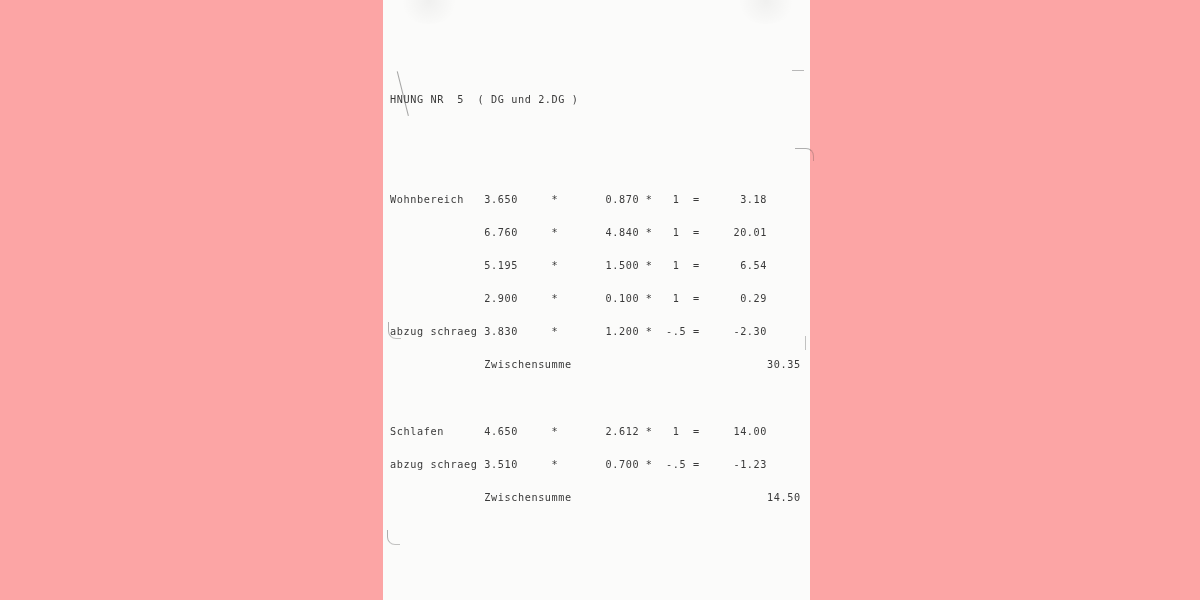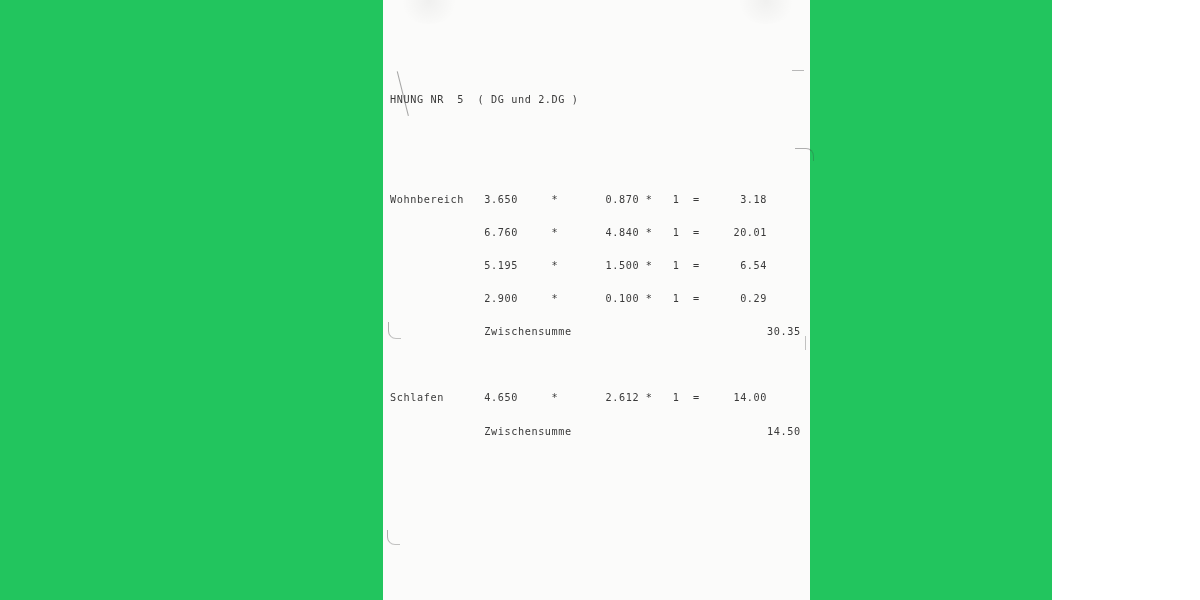--- a/index.html
+++ b/index.html
@@ -8,23 +8,23 @@
     background: #ffffff;
     width: 1200px;
     height: 600px;
     overflow: hidden;
   }
   body {
     font-family: "Liberation Sans", sans-serif;
   }
   #page {
     position: relative;
-    width: 1052px;
+    width: 1200px;
     height: 600px;
-    background: #22c55e;
+    background: #fca5a5;
   }
   
   #sheet {
     position: absolute;
     left: 383px;
     top: 0px;
     width: 427px;
     height: 600px;
     background: #fbfbfa;
     box-shadow: 0 0 0 0 rgba(0,0,0,0);
@@ -98,23 +98,25 @@
   <div class="edge-mark mark-l2"></div>
 
   <div id="doc">
     <div class="line">HNUNG NR  5  ( DG und 2.DG )</div>
     <div class="line"></div>
     <div class="line"></div>
     <div class="line">Wohnbereich   3.650     *       0.870 *   1  =      3.18</div>
     <div class="line">              6.760     *       4.840 *   1  =     20.01</div>
     <div class="line">              5.195     *       1.500 *   1  =      6.54</div>
     <div class="line">              2.900     *       0.100 *   1  =      0.29</div>
+    <div class="line">abzug schraeg 3.830     *       1.200 *  -.5 =     -2.30</div>
     <div class="line">              Zwischensumme                             30.35</div>
     <div class="line"></div>
     <div class="line">Schlafen      4.650     *       2.612 *   1  =     14.00</div>
+    <div class="line">abzug schraeg 3.510     *       0.700 *  -.5 =     -1.23</div>
     <div class="line">              Zwischensumme                             14.50</div>
     <div class="line"></div>
     
     
     
     
     
     
     
     

